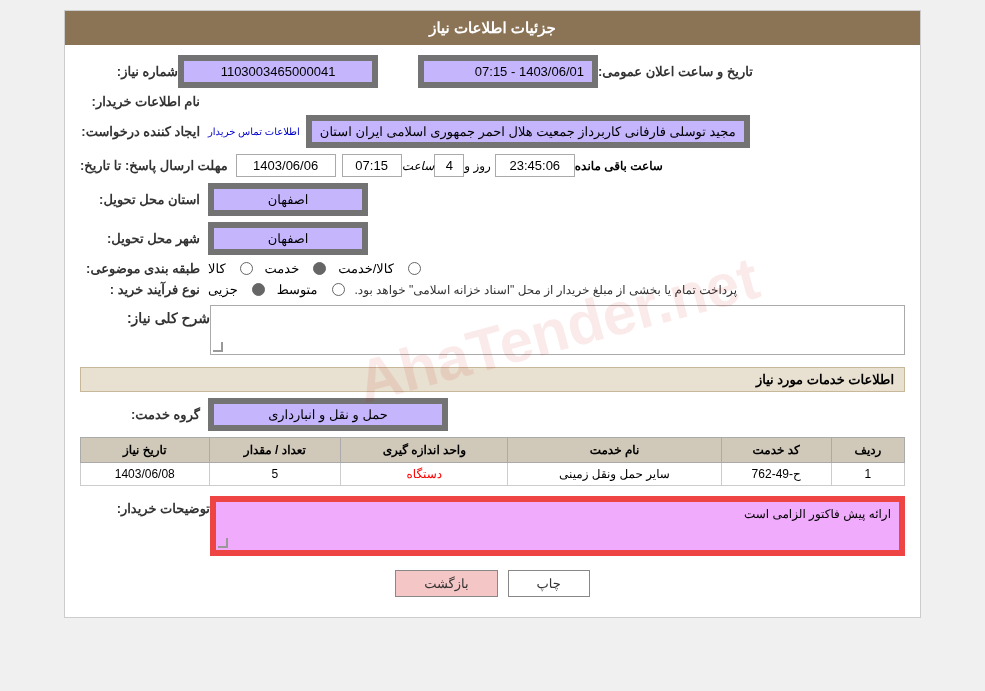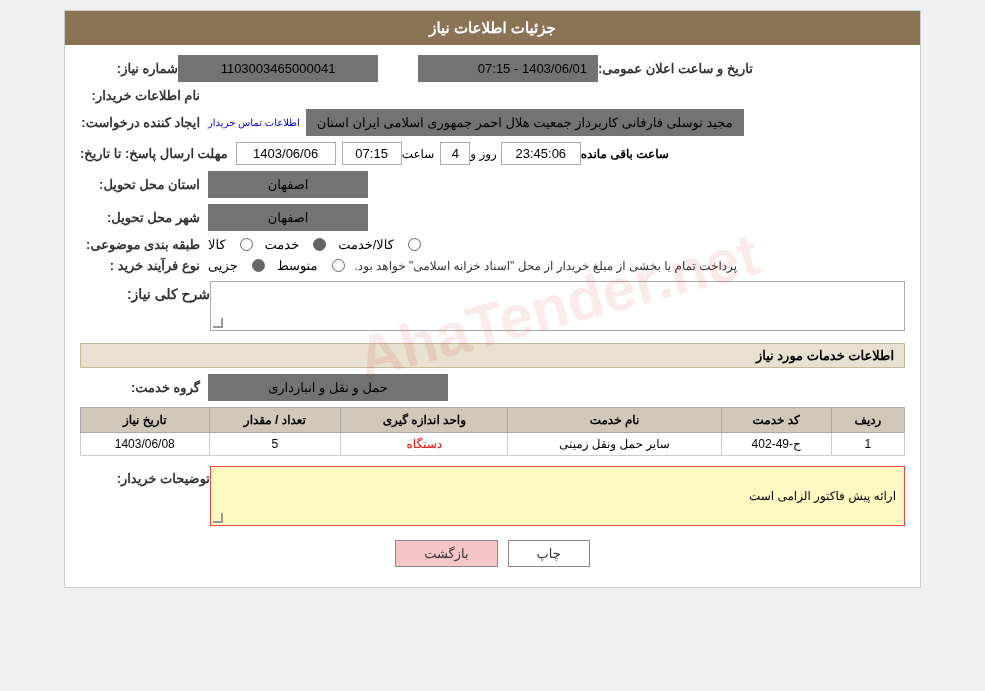--- a/index.html
+++ b/index.html
@@ -48,22 +48,22 @@
     }
     .label {
       font-weight: bold;
       white-space: nowrap;
       margin-right: 8px;
       color: #333;
       min-width: 120px;
       text-align: right;
     }
     .value-box {
-      border: 3px solid #737373;
-      background: #737373;
+      border: 6px solid #737373;
+      background: #c4b5fd;
       padding: 3px 8px;
       min-width: 180px;
       text-align: right;
     }
     .value-box-wide {
       min-width: 400px;
     }
     .value-link {
       color: #0000cc;
       text-decoration: none;
@@ -136,26 +136,26 @@
     table.services-table td.red-text {
       color: red;
     }
     .group-row {
       display: flex;
       align-items: center;
       margin-bottom: 6px;
       justify-content: flex-end;
     }
     .tozihat-box {
-      border: 1px solid #ef4444;
-      background: #fef9c3;
+      border: 6px solid #ef4444;
+      background: #f0abfc;
       width: 100%;
       min-height: 60px;
       text-align: right;
-      padding: 22px 8px;
+      padding: 5px 8px;
       position: relative;
       font-size: 12px;
     }
     .buttons-row {
       display: flex;
       justify-content: center;
       gap: 10px;
       margin-top: 14px;
       margin-bottom: 10px;
     }
@@ -214,21 +214,21 @@
       <span class="value-box" style="min-width:360px;text-align:center;">مجید توسلی فارفانی کاربرداز جمعیت هلال احمر جمهوری اسلامی ایران استان</span>
       <a class="value-link" style="margin-right:6px;font-size:10px;" href="#">اطلاعات تماس خریدار</a>
       <span class="label">ایجاد کننده درخواست:</span>
     </div>
 
     <div class="info-row">
       <span style="margin-right:8px;font-weight:bold;font-size:12px;">ساعت باقی مانده</span>
       <span class="small-box" style="min-width:80px;">23:45:06</span>
       <span style="margin-right:4px;font-size:12px;">روز و</span>
       <span class="small-box" style="min-width:30px;">4</span>
-      <span style="margin-right:6px;font-size:12px;">ساعت</span>
+      <span style="font-size:12px;font-style:italic;">ساعت</span>
       <span class="small-box" style="min-width:60px;">07:15</span>
       <span class="small-box" style="min-width:100px;margin-right:6px;">1403/06/06</span>
       <span class="label">مهلت ارسال پاسخ: تا تاریخ:</span>
     </div>
 
     <div class="info-row">
       <span class="value-box" style="min-width:160px;text-align:center;">اصفهان</span>
       <span class="label">استان محل تحویل:</span>
     </div>
 
@@ -294,21 +294,21 @@
           <th>کد خدمت</th>
           <th>نام خدمت</th>
           <th>واحد اندازه گیری</th>
           <th>تعداد / مقدار</th>
           <th>تاریخ نیاز</th>
         </tr>
       </thead>
       <tbody>
         <tr>
           <td>1</td>
-          <td>ح-49-402</td>
+          <td>ح-49-762</td>
           <td>سایر حمل ونقل زمینی</td>
           <td class="red-text">دستگاه</td>
           <td>5</td>
           <td>1403/06/08</td>
         </tr>
       </tbody>
     </table>
 
     <div class="info-row" style="align-items:flex-start;margin-top:10px;">
       <div style="flex:1;position:relative;">

